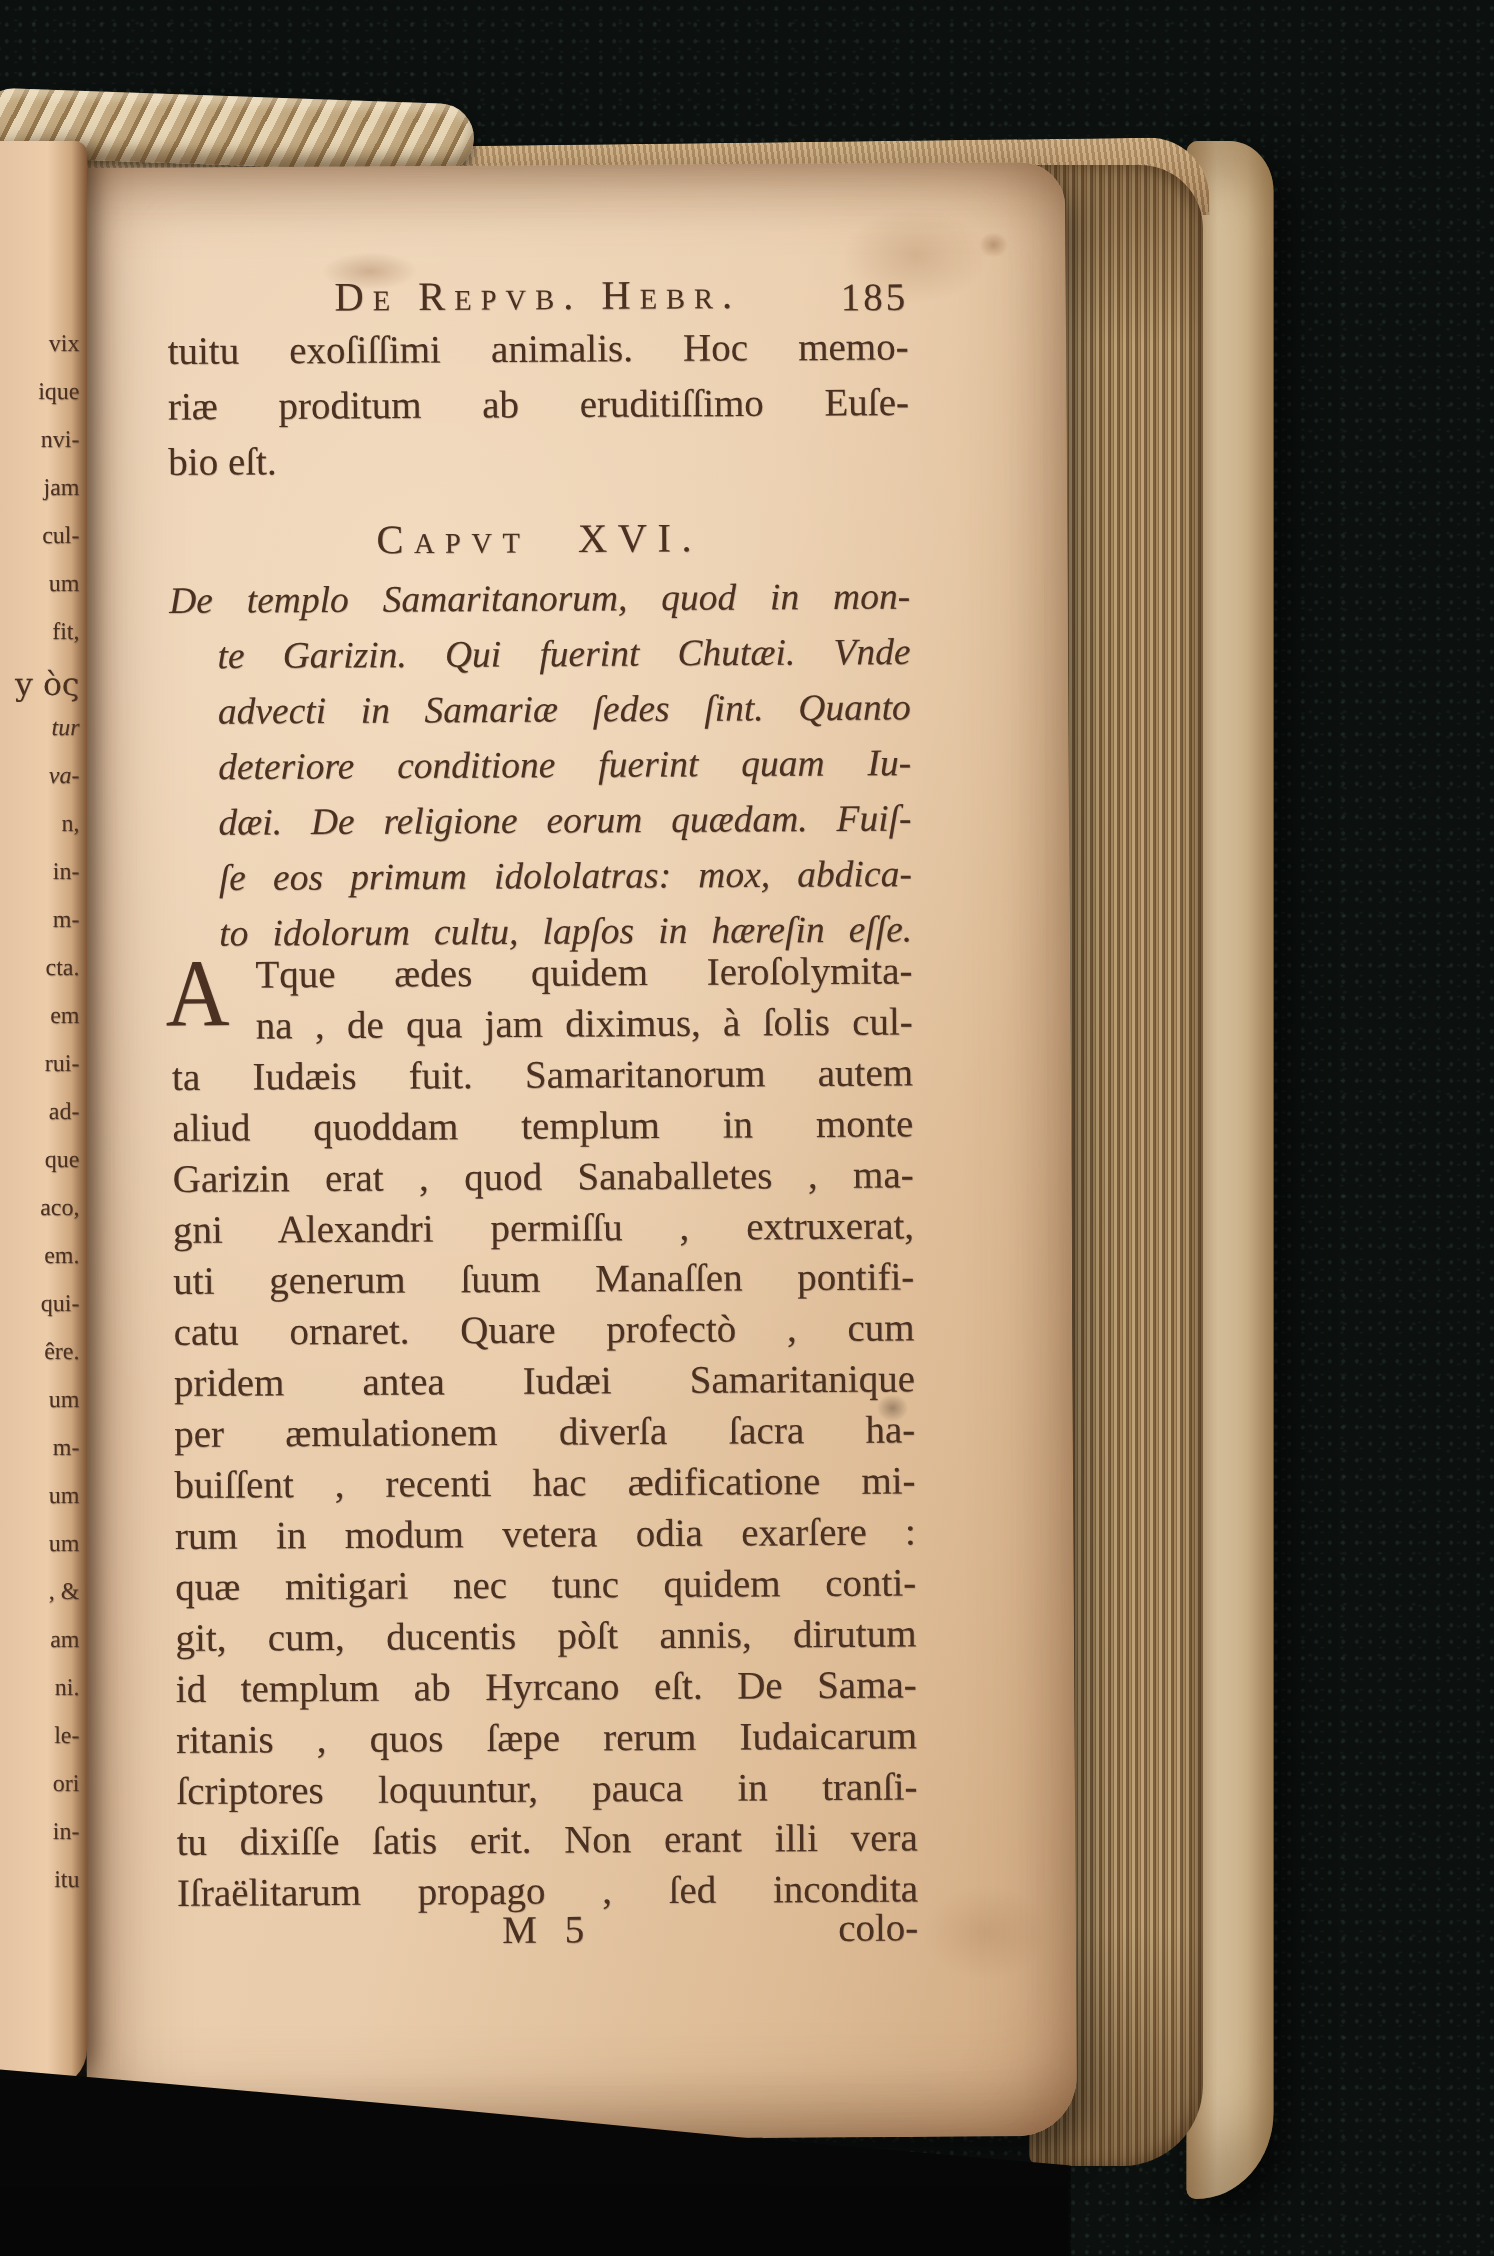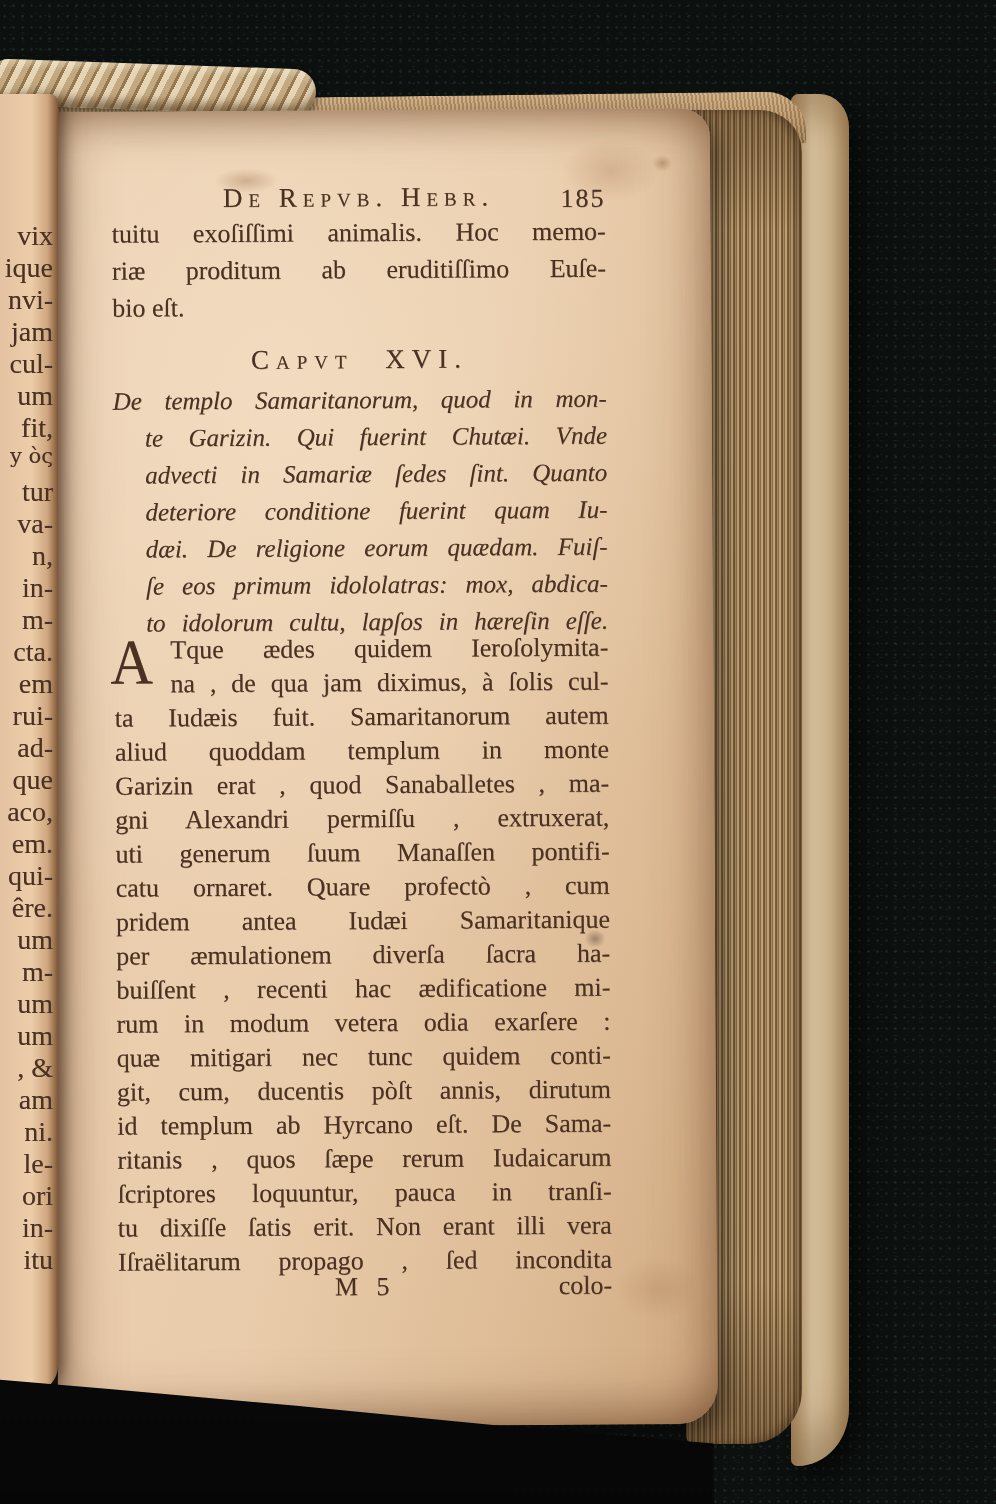--- a/index.html
+++ b/index.html
@@ -61,24 +61,24 @@
   
   .sliver{
     position:absolute;left:0;top:94px;width:58px;height:1298px;z-index:4;
     background:linear-gradient(90deg,#e3c3a1 0%,#eccca9 55%,#cda67e 82%,#7e5636 100%);
     border-radius:0 8px 26px 0;
     box-shadow:8px 0 16px -4px rgba(35,18,6,.6);
   }
   .fragments{position:absolute;inset:0;}
   .fragment{
     position:absolute;right:5px;white-space:nowrap;
-    font-size:28px;color:#4a3122;line-height:1;
+    font-size:16px;color:#4a3122;line-height:1;
     text-shadow:.3px .4px .6px rgba(74,49,34,.45);
   }
-  .fragment.italic{}
+  .fragment.italic{font-style:italic;}
   .fragment.greek{font-family:"DejaVu Serif",serif;font-size:21px;}
 
   
   .page{
     position:absolute;left:54px;top:110px;width:660px;height:1316px;z-index:3;
     transform:rotate(-0.35deg);
     border-radius:2px 30px 40px 10px;
     background:
       radial-gradient(46px 18px at 196px 70px, rgba(125,75,35,.28), transparent 70%),
       radial-gradient(70px 45px at 560px 62px, rgba(130,80,40,.20), transparent 70%),

